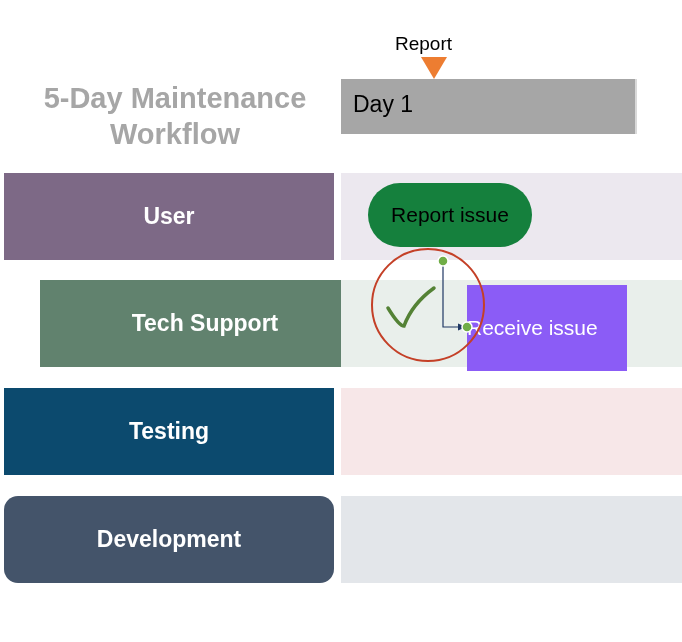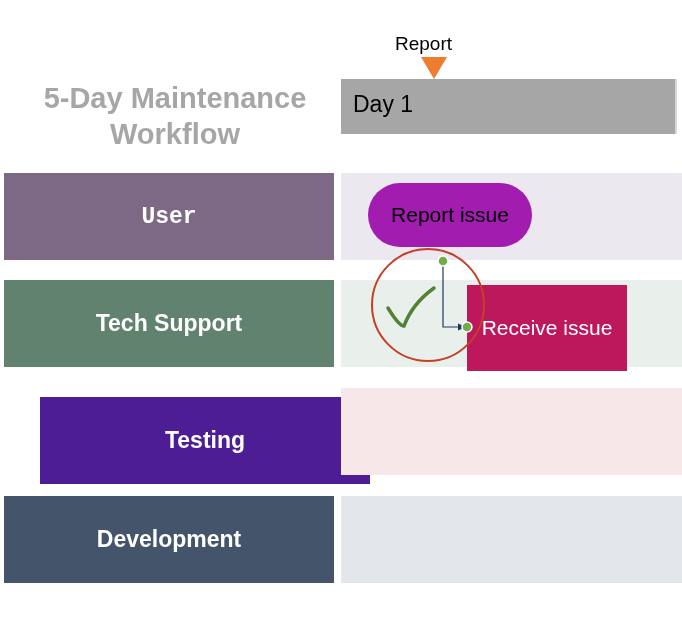--- a/index.html
+++ b/index.html
@@ -36,21 +36,21 @@
     top: 57px;
     width: 0; height: 0;
     border-left: 13px solid transparent;
     border-right: 13px solid transparent;
     border-top: 22px solid #ed7d31;
   }
   .day-header {
     position: absolute;
     left: 341px;
     top: 79px;
-    width: 336px;
+    width: 296px;
     height: 55px;
     background: #a6a6a6;
     border-right: 2px solid #d9d9d9;
     color: #000;
     font-size: 23px;
     padding: 12px 0 4px 12px;
   }
   .lane-label {
     position: absolute;
     left: 4px;
@@ -62,55 +62,55 @@
     display: flex;
     align-items: center;
     justify-content: center;
   }
   .lane-area {
     position: absolute;
     left: 341px;
     width: 341px;
     height: 87px;
   }
-  .lane1-label { top: 173px; background: #7d6986; font-family: Liberation Mono, monospace; }
+  .lane1-label { top: 173px; background: #7d6986; }
   .lane1-area  { top: 173px; background: #ece8ef; }
-  .lane2-label { top: 280px; background: #61826e; }
+  .lane2-label { top: 280px; background: #61826e; margin-left: 36px; }
   .lane2-area  { top: 280px; background: #e9efeb; }
-  .lane3-label { top: 397px; background: #4c1d95; margin-left: 36px; }
+  .lane3-label { top: 388px; background: #0c4a6e; }
   .lane3-area  { top: 388px; background: #f7e7e8; }
-  .lane4-label { top: 496px; background: #44546a; }
+  .lane4-label { top: 496px; background: #44546a; border-radius: 14px; }
   .lane4-area  { top: 496px; background: #e3e6ea; }
 
   .node-report {
     position: absolute;
     left: 368px;
     top: 183px;
     width: 164px;
     height: 64px;
-    background: #a21caf;
+    background: #15803d;
     border-radius: 32px;
     color: #000;
     font-size: 21px;
     display: flex;
     align-items: center;
     justify-content: center;
   }
   .node-receive {
     position: absolute;
     left: 467px;
     top: 285px;
     width: 160px;
     height: 86px;
-    background: #be185d;
+    background: #8b5cf6;
     color: #fff;
     font-size: 21px;
     display: flex;
     flex-direction: column;
-    align-items: center;
+    align-items: flex-start;
     justify-content: center;
     line-height: 1.25;
     text-align: center;
   }
   .selection-circle {
     position: absolute;
     left: 371px;
     top: 248px;
     width: 114px;
     height: 114px;

